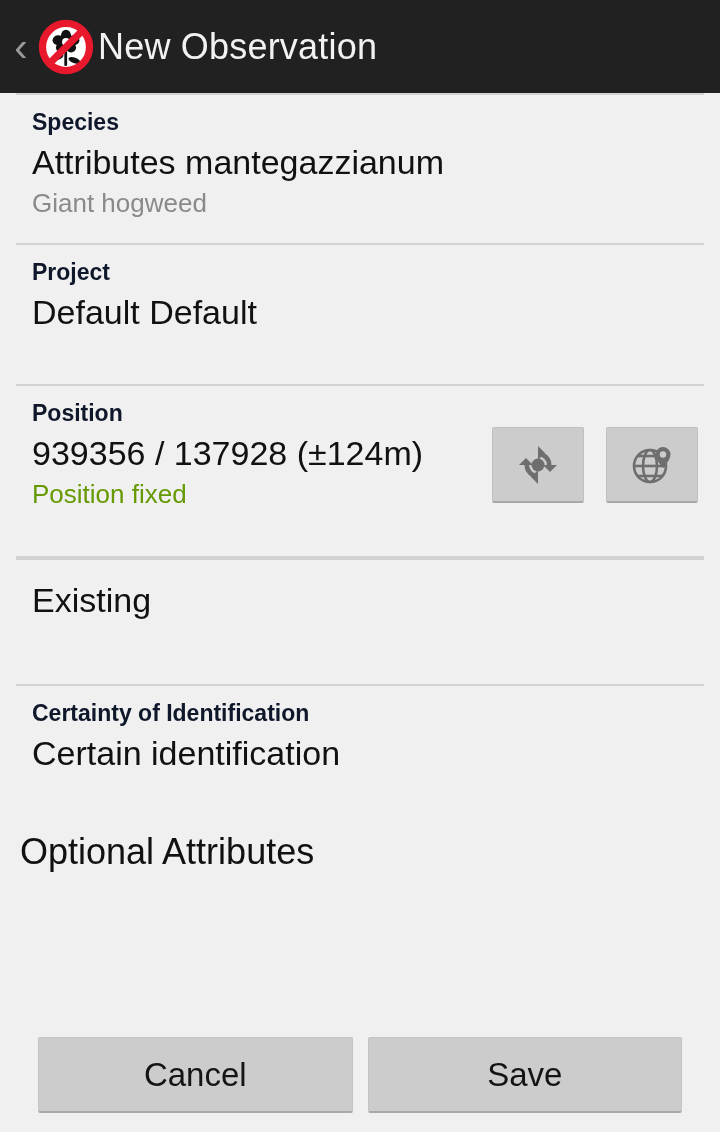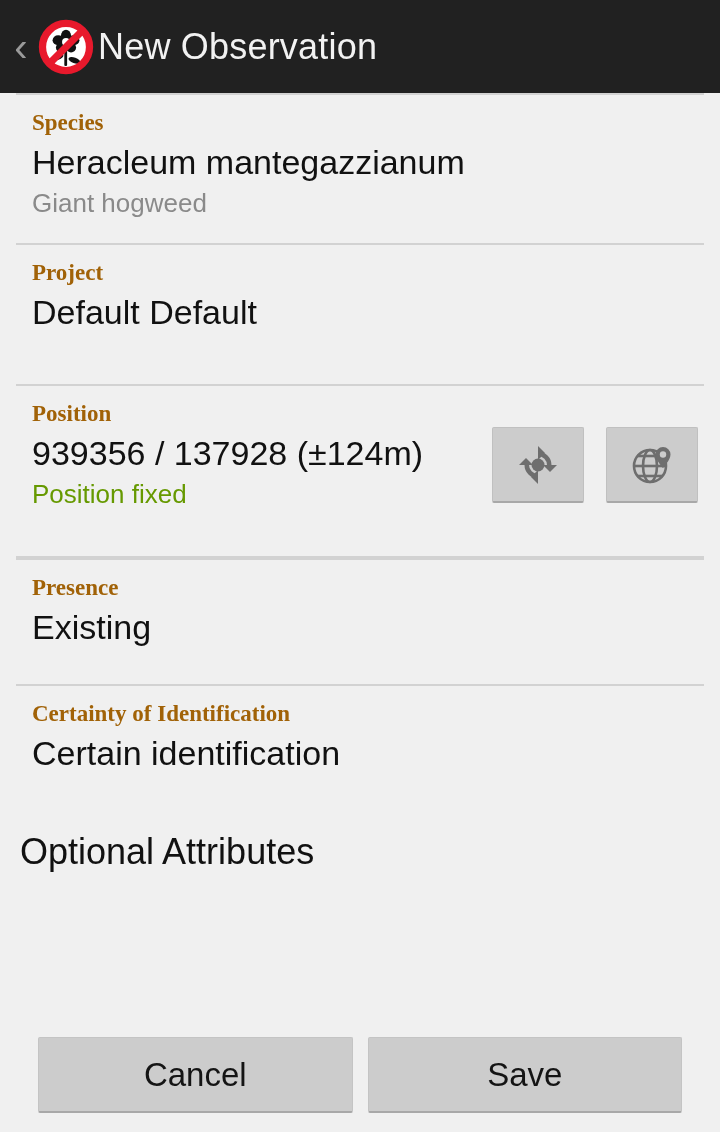--- a/index.html
+++ b/index.html
@@ -76,26 +76,25 @@
     background: #d2d2d2;
     margin: 0 16px;
   }
 
   .section {
     padding: 14px 32px 0 32px;
     position: relative;
   }
 
   .section-label {
-    color: #a16207;
+    color: #0f172a;
     font-size: 23px;
     font-weight: bold;
     line-height: 1.18;
     white-space: nowrap;
-    font-family: Liberation Serif, serif;
   }
 
   .section-value {
     color: #111111;
     font-size: 34px;
     font-weight: 400;
     line-height: 1.3;
     margin-top: 4px;
     white-space: nowrap;
   }
@@ -221,21 +220,21 @@
 
   <div class="app-title">New Observation</div>
 </div>
 
 <div class="content">
 
   <div class="divider"></div>
 
   <div class="section sec-species">
     <div class="section-label">Species</div>
-    <div class="section-value">Heracleum mantegazzianum</div>
+    <div class="section-value">Attributes mantegazzianum</div>
     <div class="section-sub">Giant hogweed</div>
   </div>
 
   <div class="divider"></div>
 
   <div class="section sec-project">
     <div class="section-label">Project</div>
     <div class="section-value">Default Default</div>
   </div>
 
@@ -279,21 +278,20 @@
 
     </div>
   </div>
 
   <div class="divider"></div>
 
 
   <div class="divider"></div>
 
   <div class="section sec-presence">
-    <div class="section-label">Presence</div>
     <div class="section-value">Existing</div>
   </div>
 
   <div class="divider"></div>
 
   <div class="section sec-certainty">
     <div class="section-label">Certainty of Identification</div>
     <div class="section-value">Certain identification</div>
   </div>
 

